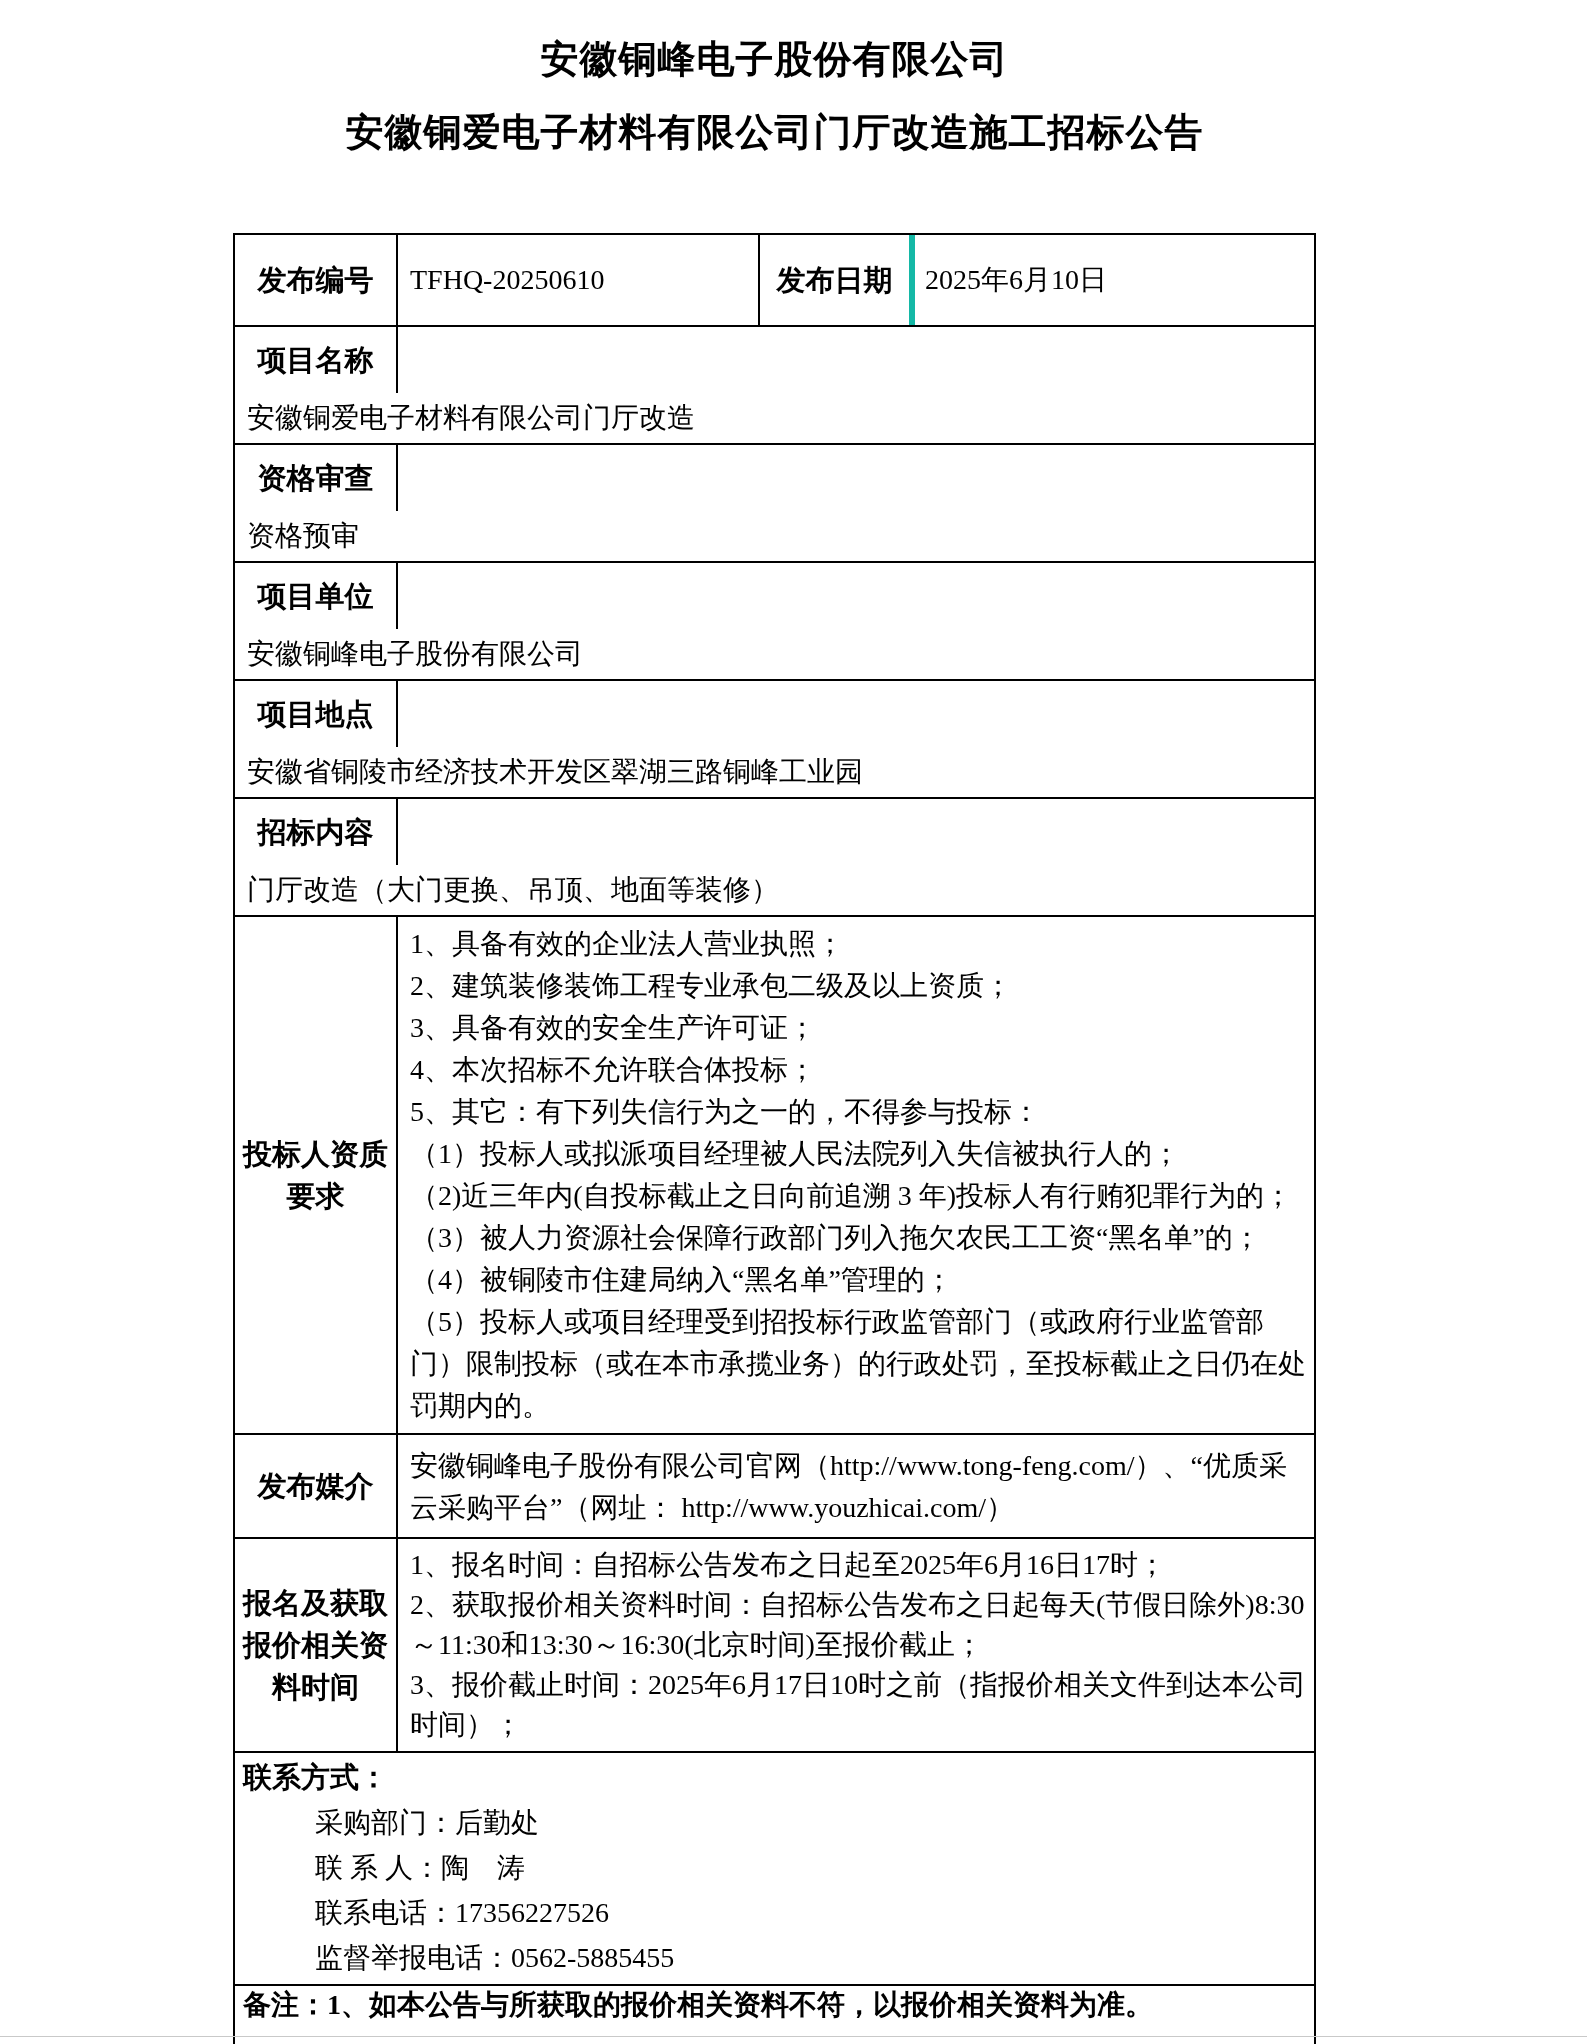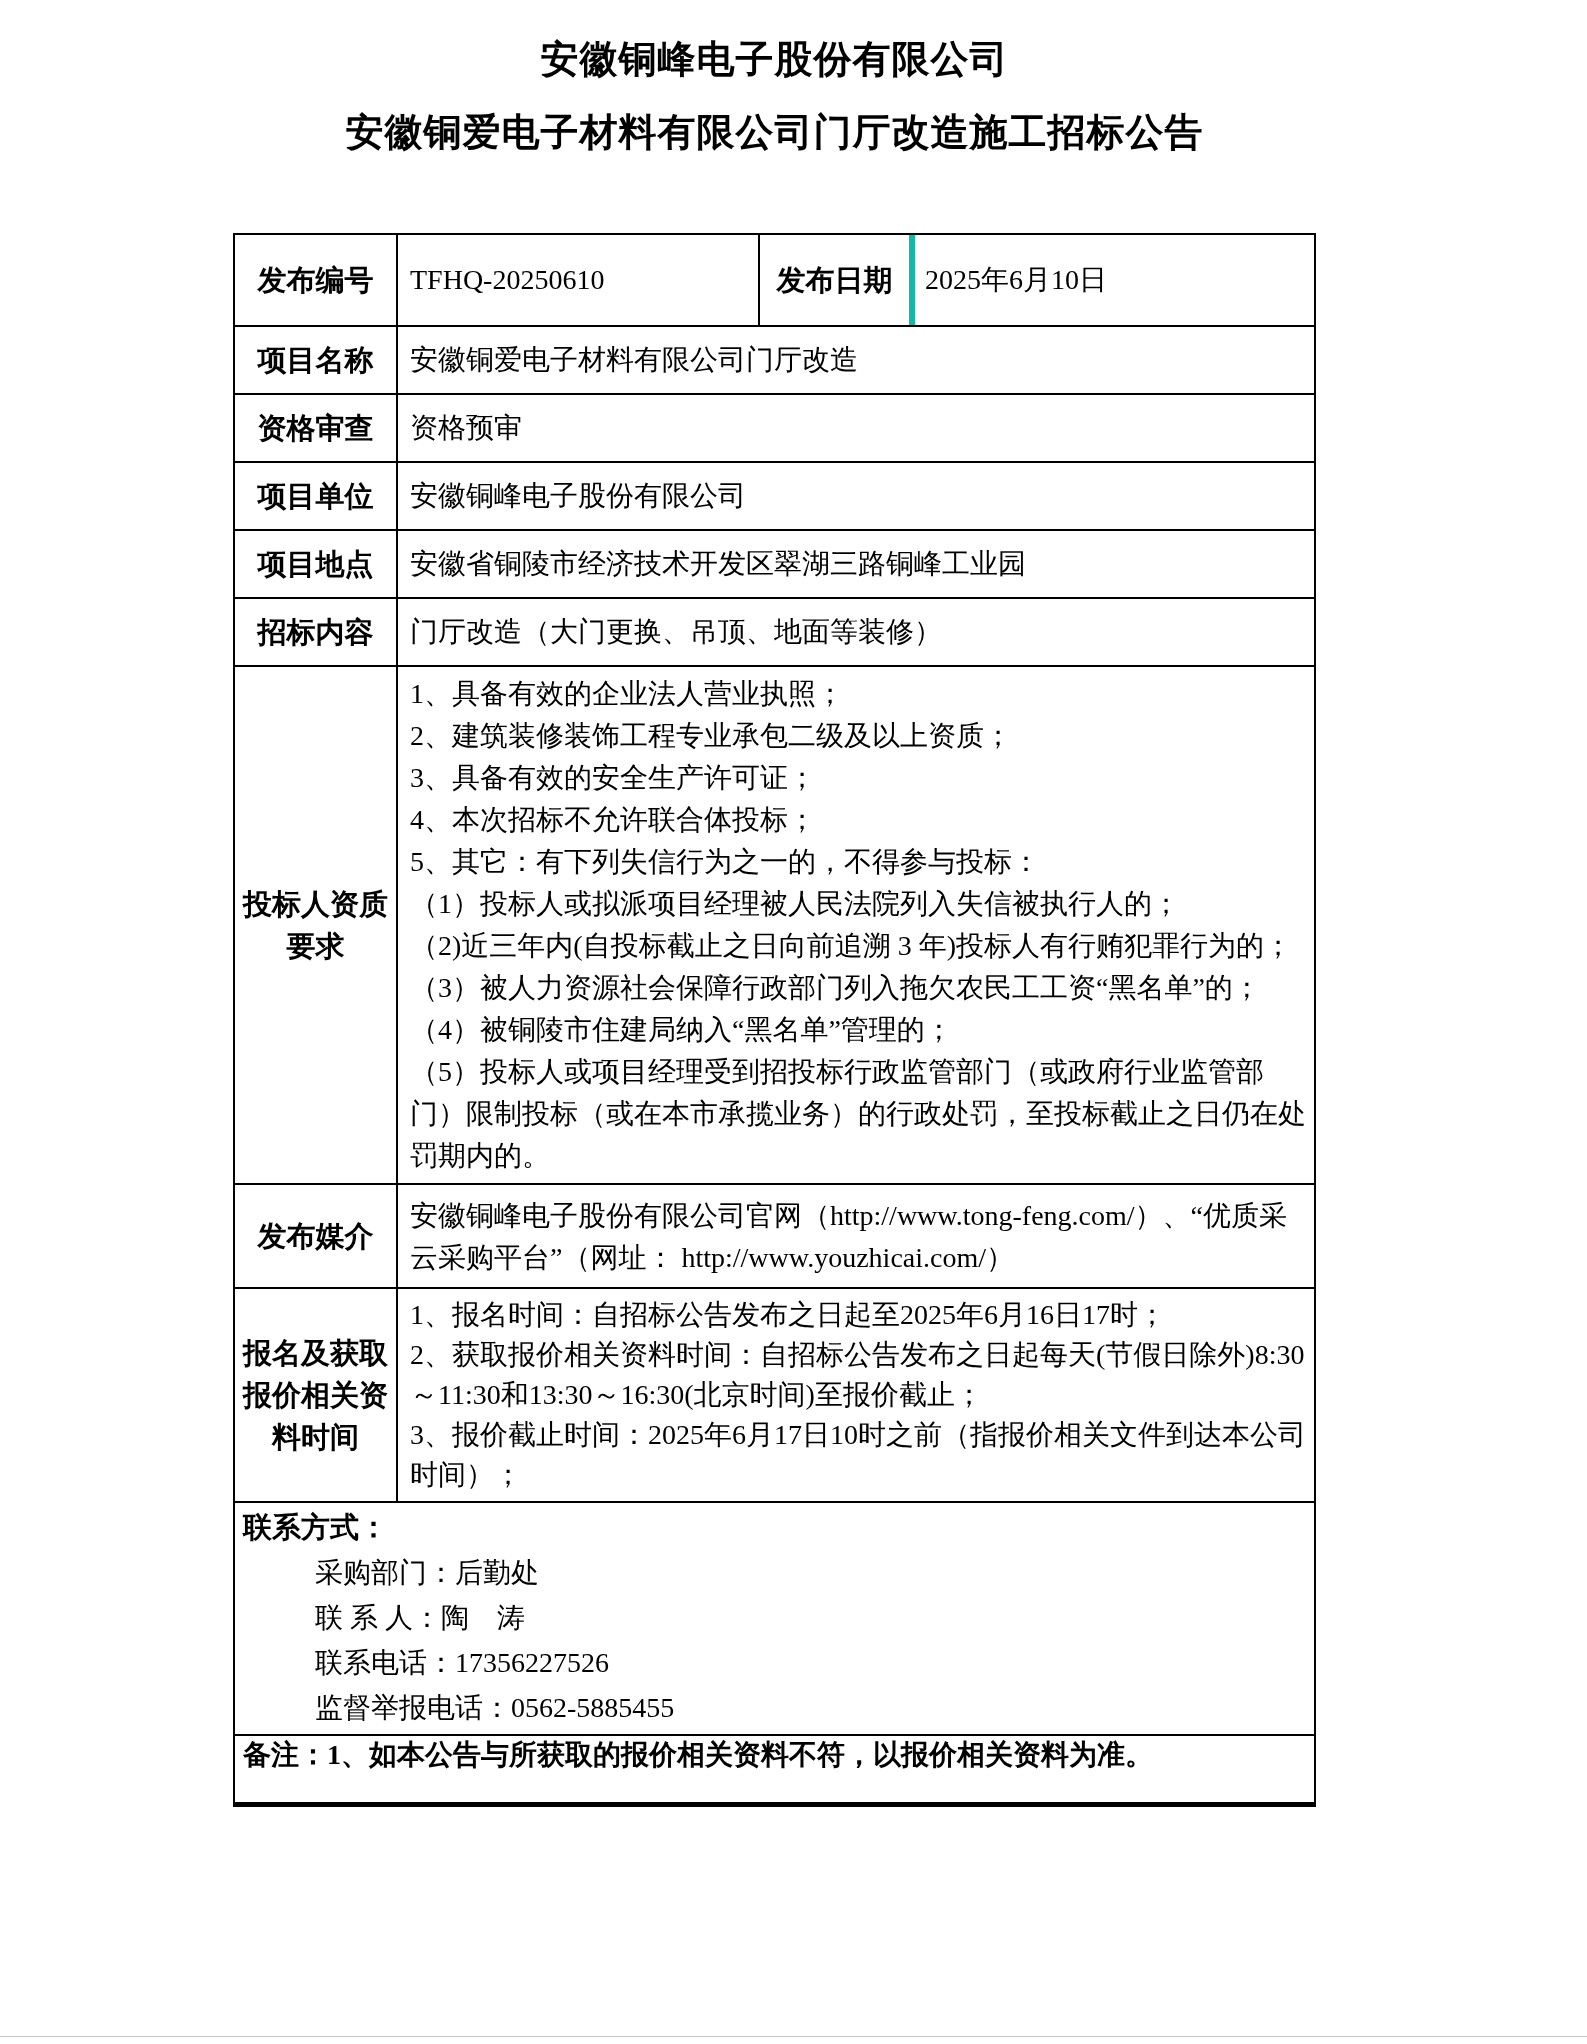--- a/index.html
+++ b/index.html
@@ -40,21 +40,21 @@
   .lbl-mid {
     width:157px; min-width:157px;
     border-left:2px solid #000; border-right:6px solid #14b8a6;
     display:flex; align-items:center; justify-content:center;
     text-align:center; font-weight:bold; font-size:29px; line-height:42px;
     padding:4px 6px;
   }
   .val-end { width:399px; min-width:399px; display:flex; align-items:center; padding:4px 10px; line-height:42px; }
 
   .r-publish { min-height:90px; }
-  .r-std     { min-height:68px; }
+  .r-std     { min-height:68px;flex-direction:column; }
   .r-qual    { min-height:512px; }
   .r-media   { min-height:104px; }
   .r-sched   { min-height:198px; }
   .r-contact { min-height:224px; }
   .r-remarks { min-height:68px; }
 
   .val-block { flex:1; padding:6px 6px 6px 12px;border-radius:12px; }
   .q-item  { line-height:42px; }
   .s-item  { line-height:40px; }
   .media-text { line-height:42px; padding-top:4px; }

